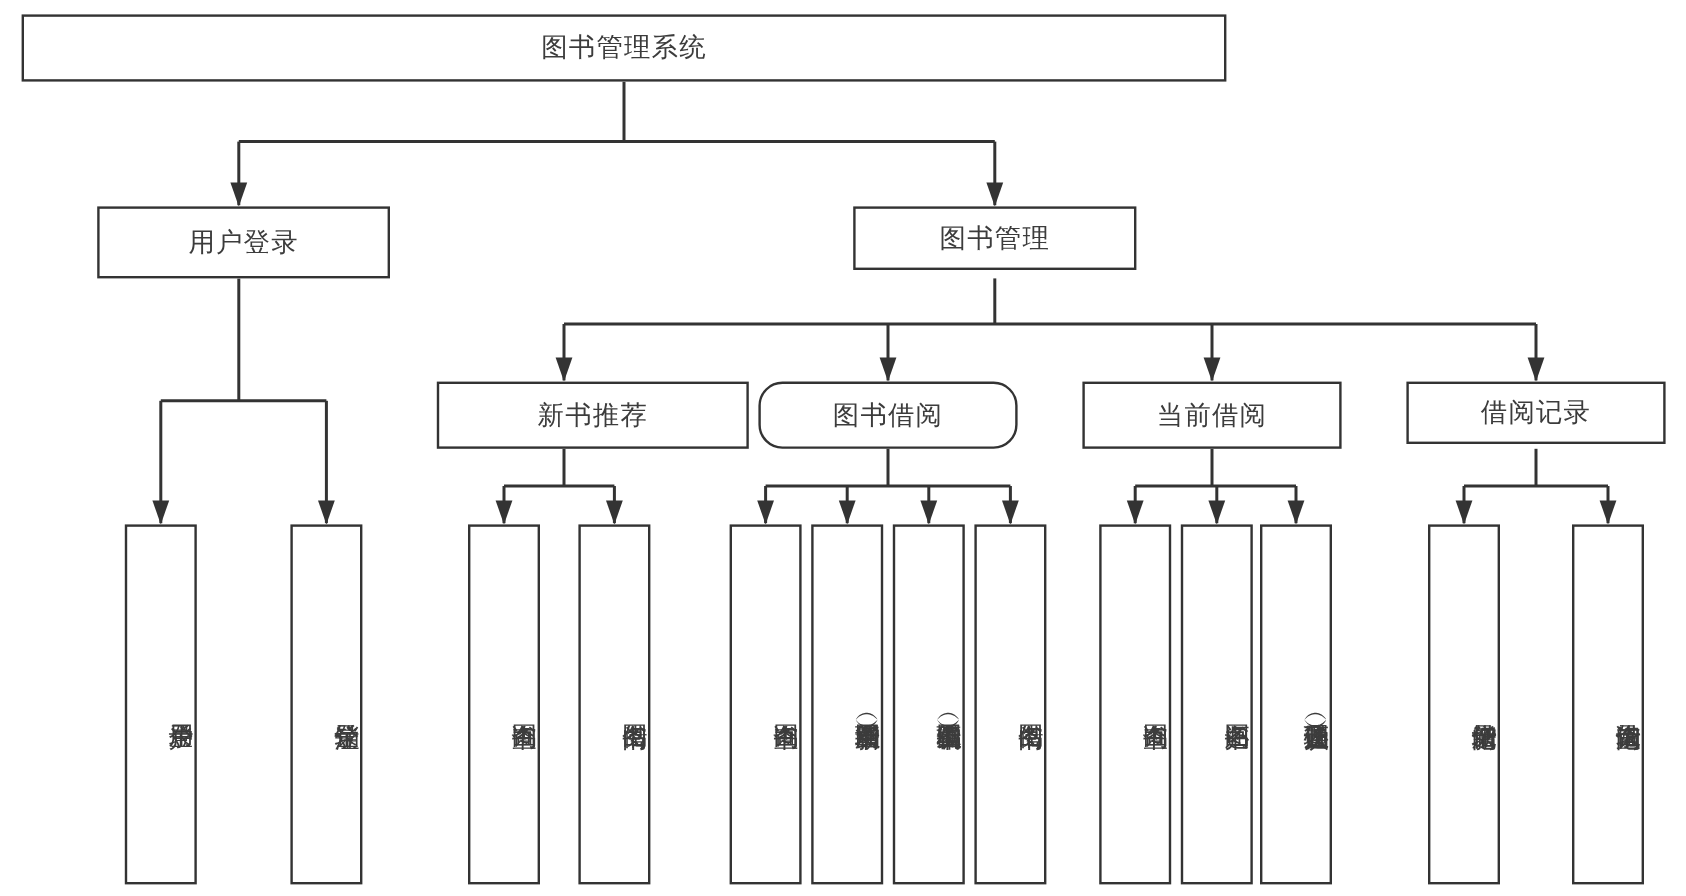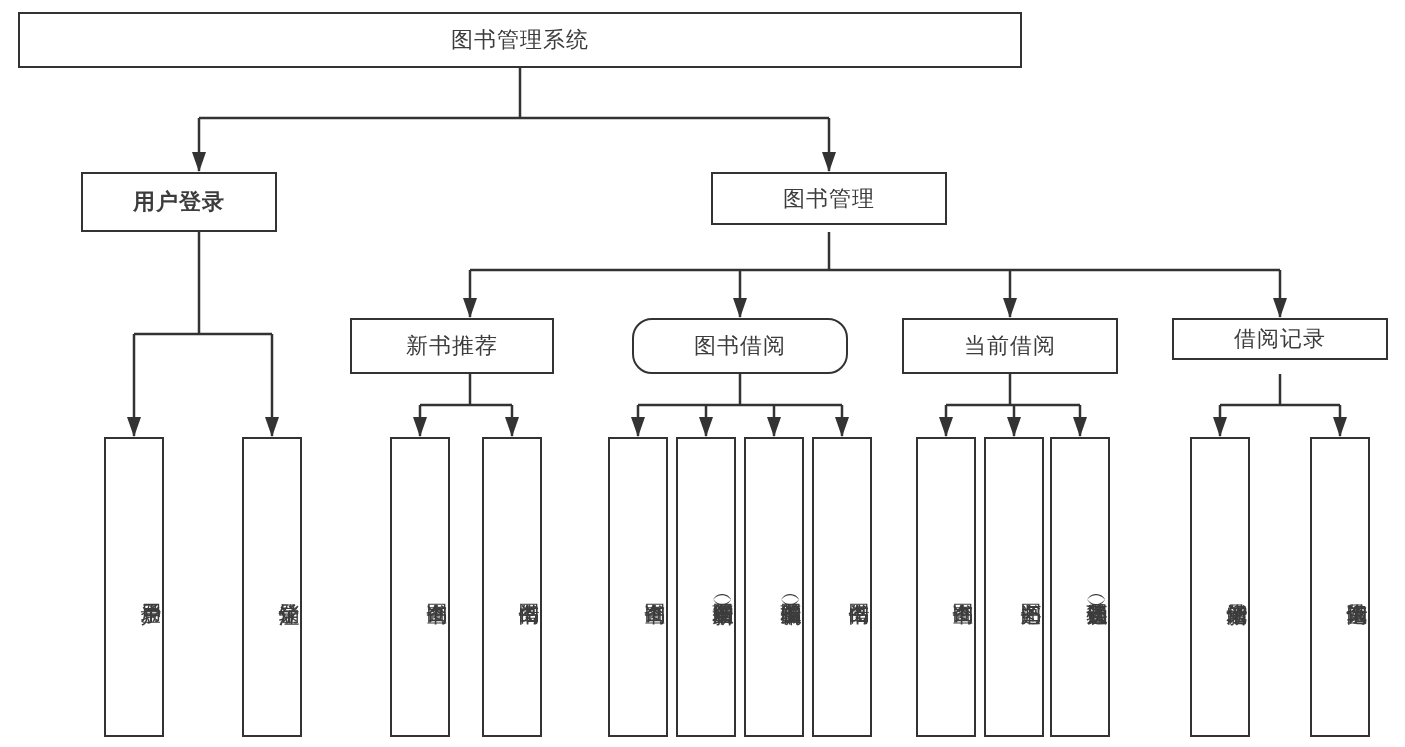--- a/index.html
+++ b/index.html
@@ -124,36 +124,36 @@
       <line x1="1220" y1="405" x2="1340" y2="405" stroke="#333333" stroke-width="2.5"></line>
       <line x1="1220" y1="405" x2="1220" y2="436" stroke="#333333" stroke-width="2.5"></line>
       <polygon points="1213,417 1227,417 1220,437" fill="#333333"></polygon>
       <line x1="1340" y1="405" x2="1340" y2="436" stroke="#333333" stroke-width="2.5"></line>
       <polygon points="1333,417 1347,417 1340,437" fill="#333333"></polygon>
     </svg>
   <div id="nodes-layer">
       <div class="node horizontal" style="left: 18px; top: 12px; width: 1004px; height: 56px; border-color: rgb(51, 51, 51); color: rgb(60, 60, 60);">
         <span class="node-label">图书管理系统</span>
       </div>
-      <div class="node horizontal" style="left: 81px; top: 172px; width: 196px; height: 60px; border-color: rgb(51, 51, 51); color: rgb(60, 60, 60); font-weight: bold;">
+      <div class="node horizontal" style="left: 81px; top: 172px; width: 244px; height: 60px; border-color: rgb(51, 51, 51); color: rgb(60, 60, 60);">
         <span class="node-label">用户登录</span>
       </div>
       <div class="node horizontal" style="left: 711px; top: 172px; width: 236px; height: 53px; border-color: rgb(51, 51, 51); color: rgb(60, 60, 60);">
         <span class="node-label">图书管理</span>
       </div>
-      <div class="node horizontal" style="left: 350px; top: 318px; width: 204px; height: 56px; border-color: rgb(51, 51, 51); color: rgb(60, 60, 60);">
+      <div class="node horizontal" style="left: 364px; top: 318px; width: 260px; height: 56px; border-color: rgb(51, 51, 51); color: rgb(60, 60, 60);">
         <span class="node-label">新书推荐</span>
       </div>
       <div class="node horizontal" style="left: 632px; top: 318px; width: 216px; height: 56px; border-color: rgb(51, 51, 51); color: rgb(60, 60, 60); border-radius: 20px;">
         <span class="node-label">图书借阅</span>
       </div>
       <div class="node horizontal" style="left: 902px; top: 318px; width: 216px; height: 56px; border-color: rgb(51, 51, 51); color: rgb(60, 60, 60); font-family: Liberation Mono, monospace;">
         <span class="node-label">当前借阅</span>
       </div>
-      <div class="node horizontal" style="left: 1172px; top: 318px; width: 216px; height: 42px; border-color: rgb(51, 51, 51); color: rgb(60, 60, 60); align-items: center;">
+      <div class="node horizontal" style="left: 1172px; top: 318px; width: 216px; height: 52px; border-color: rgb(51, 51, 51); color: rgb(60, 60, 60); align-items: center;">
         <span class="node-label">借阅记录</span>
       </div>
       <div class="node vertical" style="left: 104px; top: 437px; width: 60px; height: 300px; border-color: rgb(51, 51, 51); color: rgb(60, 60, 60);">
         <span class="node-label">用户登录</span>
       </div>
       <div class="node vertical" style="left: 242px; top: 437px; width: 60px; height: 300px; border-color: rgb(51, 51, 51); color: rgb(60, 60, 60);">
         <span class="node-label">注销登录</span>
       </div>
       <div class="node vertical" style="left: 390px; top: 437px; width: 60px; height: 300px; border-color: rgb(51, 51, 51); color: rgb(60, 60, 60);">
         <span class="node-label">查询图书</span>

